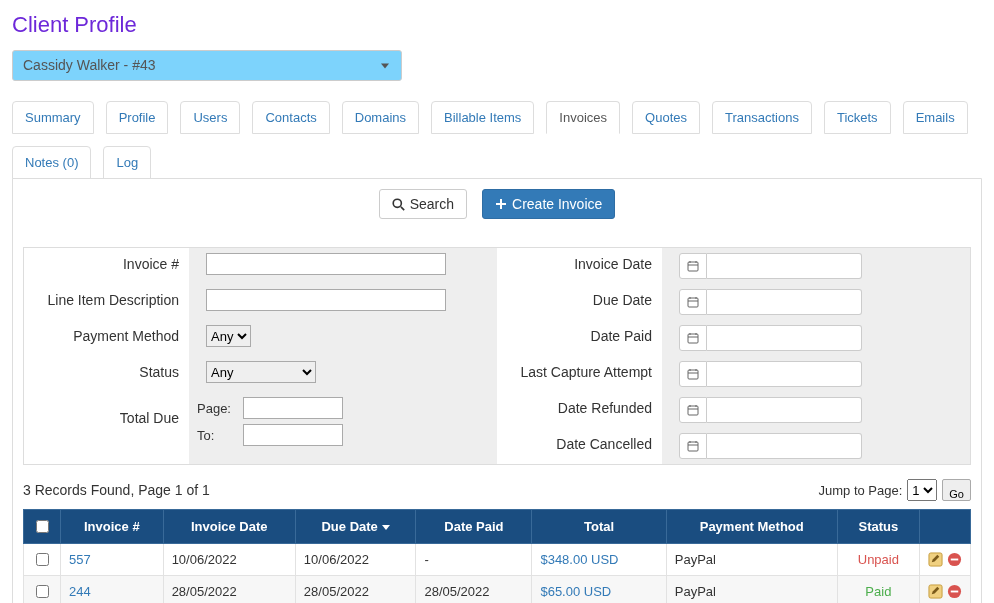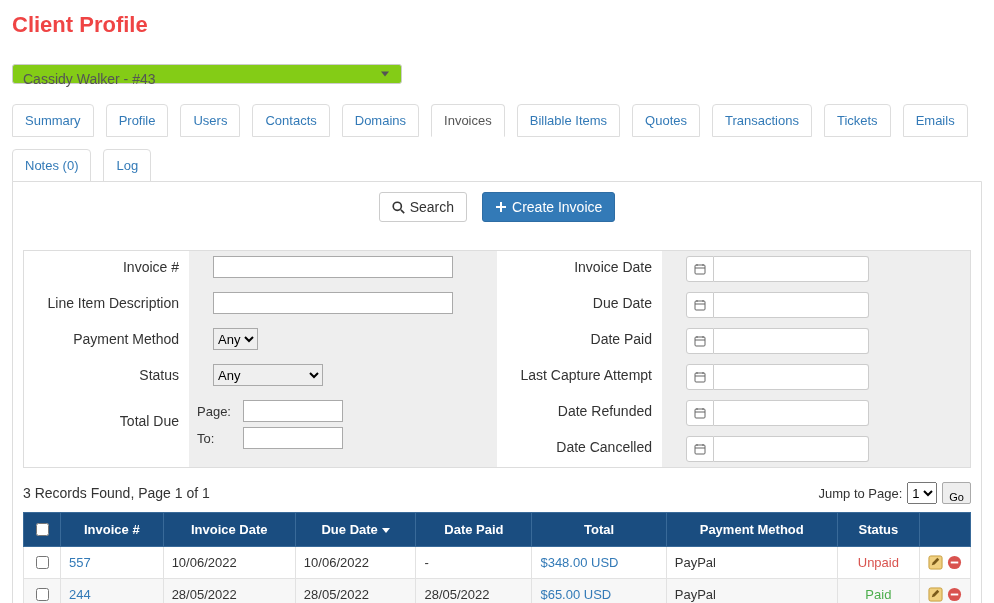--- a/index.html
+++ b/index.html
@@ -6,35 +6,35 @@
   body {
     margin: 0;
     padding: 12px;
     font-family: -apple-system, BlinkMacSystemFont, "Segoe UI", Helvetica, Arial, sans-serif;
     font-size: 14px;
     color: #333;
     background: #fff;
   }
   h1.page-title {
     font-size: 22px;
-    font-weight: 700;
-    color: #ef4444;
-    margin: 0 0 26px 0;
+    font-weight: 400;
+    color: #6d28d9;
+    margin: 0 0 12px 0;
   }
   .client-select {
     width: 390px;
-    height: 20px;
+    height: 31px;
     border: 1px solid #ccc;
     border-radius: 3px;
     padding: 6px 34px 6px 10px;
     font-size: 14px;
     color: #555;
     position: relative;
     cursor: pointer;
-    background: #84cc16;
+    background: #7dd3fc;
   }
   .client-select .caret {
     position: absolute;
     right: 12px;
     top: 50%;
     transform: translateY(-50%);
     border-top: 5px solid #555;
     border-left: 4px solid transparent;
     border-right: 4px solid transparent;
   }
@@ -101,21 +101,21 @@
   .filter-label {
     width: 165px;
     text-align: right;
     padding: 8px 10px 8px 0;
     font-size: 14px;
     color: #333;
   }
   .filter-control {
     flex: 1;
     background: #eee;
-    padding: 5px 24px;
+    padding: 5px 17px;
   }
   .filter-control input[type=text] {
     width: 240px;
     height: 22px;
     border: 1px solid #aaa;
     font-size: 13px;
     padding: 0 4px;
   }
   .filter-control select {
     height: 22px;
@@ -226,22 +226,22 @@
   <span>Cassidy Walker - #43</span>
   <span class="caret"></span>
 </div>
 
 <div class="tabs" id="tabs-container">
     <div class="tab">Summary</div>
     <div class="tab">Profile</div>
     <div class="tab">Users</div>
     <div class="tab">Contacts</div>
     <div class="tab">Domains</div>
+    <div class="tab">Billable Items</div>
     <div class="tab active">Invoices</div>
-    <div class="tab">Billable Items</div>
     <div class="tab">Quotes</div>
     <div class="tab">Transactions</div>
     <div class="tab">Tickets</div>
     <div class="tab">Emails</div>
     <div class="tab">Notes (0)</div>
     <div class="tab">Log</div>
   </div>
 
 <div class="tab-panel">
 

